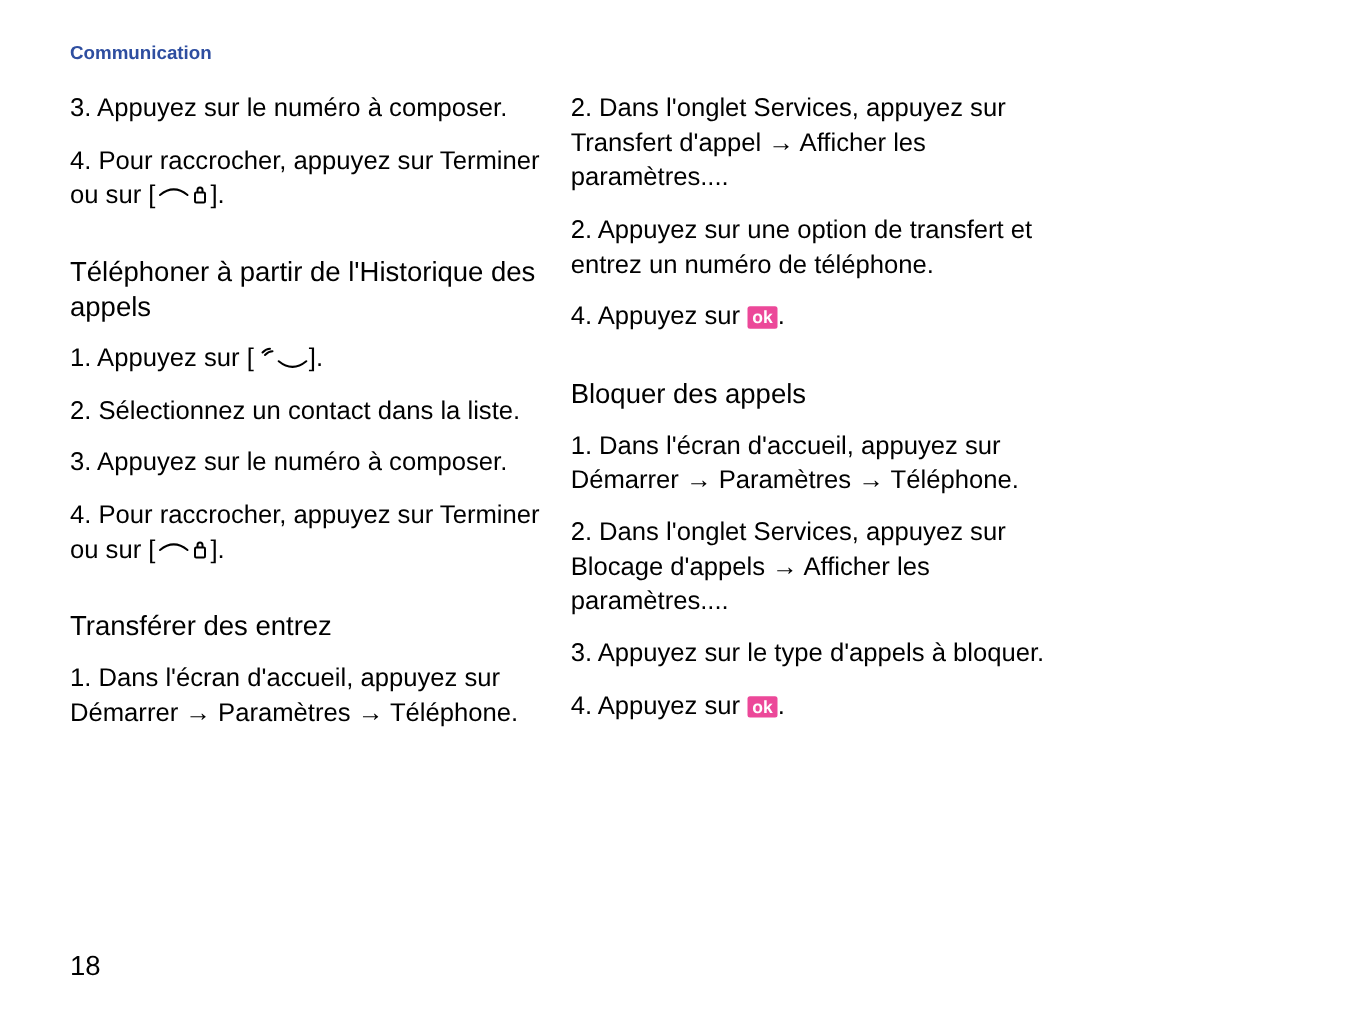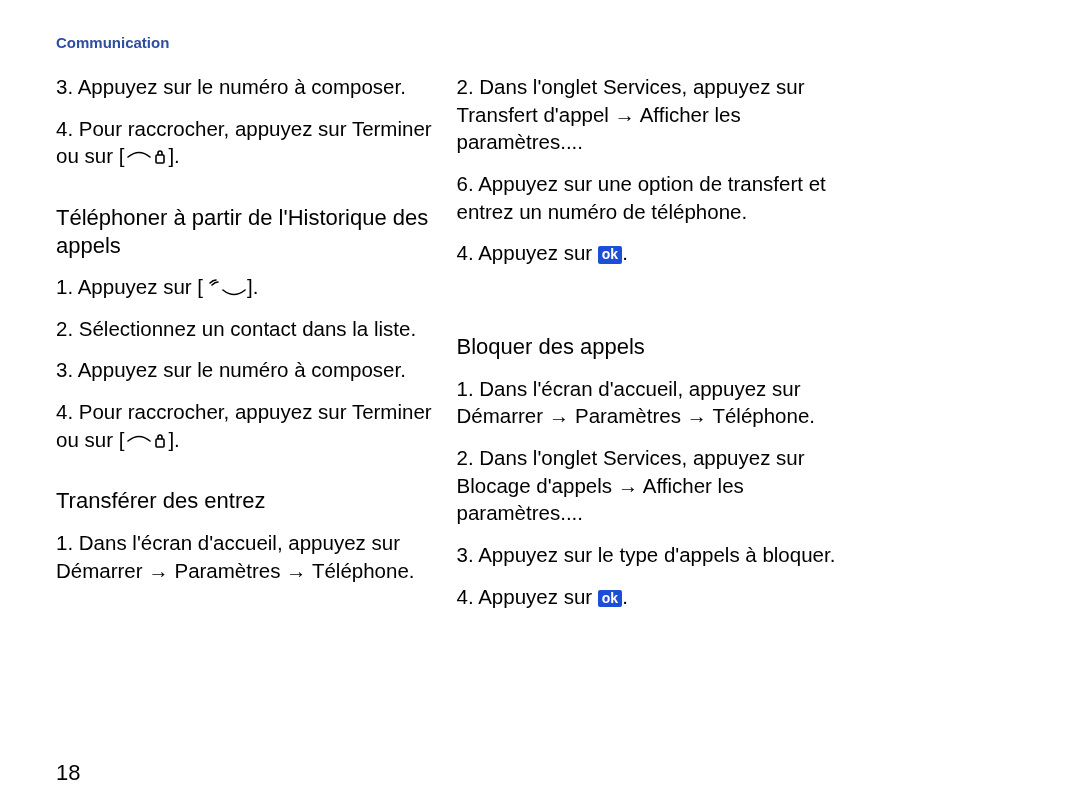--- a/index.html
+++ b/index.html
@@ -36,39 +36,39 @@
     font-size: 20.5px;
     line-height: 1.35;
     margin: 0 0 14px 0;
   }
   .heading {
     font-size: 22px;
     font-weight: normal;
     margin: 34px 0 14px 0;
     line-height: 1.25;
   }
-  .col-right .heading-first { margin-top: 66px; }
+  .col-right .heading-first { margin-top: 34px; }
   .bold { font-weight: normal; }
   .page-number {
     position: absolute;
     bottom: 24px;
     left: 56px;
     font-size: 22px;
   }
   
   .key {
     display: inline-block;
     vertical-align: baseline;
   }
   svg.icon {
     vertical-align: -4px;
   }
   .ok-badge {
     display: inline-block;
-    background: #1d4ed8;
+    background: #ec4899;
     color: #fff;
     font-size: 14px;
     font-weight: bold;
     padding: 1px 4px 1px 4px;
     border-radius: 2px;
     line-height: 1.1;
     vertical-align: 1px;
   }
 </style>
 </head>
@@ -120,21 +120,21 @@
       </p>
 
     </div>
 
     <div class="col col-right">
 
       <p class="para">
         <span>2. Dans l'onglet </span><span class="bold">Services</span><span>, appuyez sur </span><span class="bold">Transfert d'appel → Afficher les paramètres...</span><span>.</span>
       </p>
 
-      <p class="para">6. Appuyez sur une option de transfert et entrez un numéro de téléphone.</p>
+      <p class="para">2. Appuyez sur une option de transfert et entrez un numéro de téléphone.</p>
 
       <p class="para">
         <span>4. Appuyez sur </span><span class="ok-badge">ok</span><span>.</span>
       </p>
 
       <div class="heading heading-first">Bloquer des appels</div>
 
       <p class="para">
         <span>1. Dans l'écran d'accueil, appuyez sur </span><span class="bold">Démarrer → Paramètres → Téléphone</span><span>.</span>
       </p>

